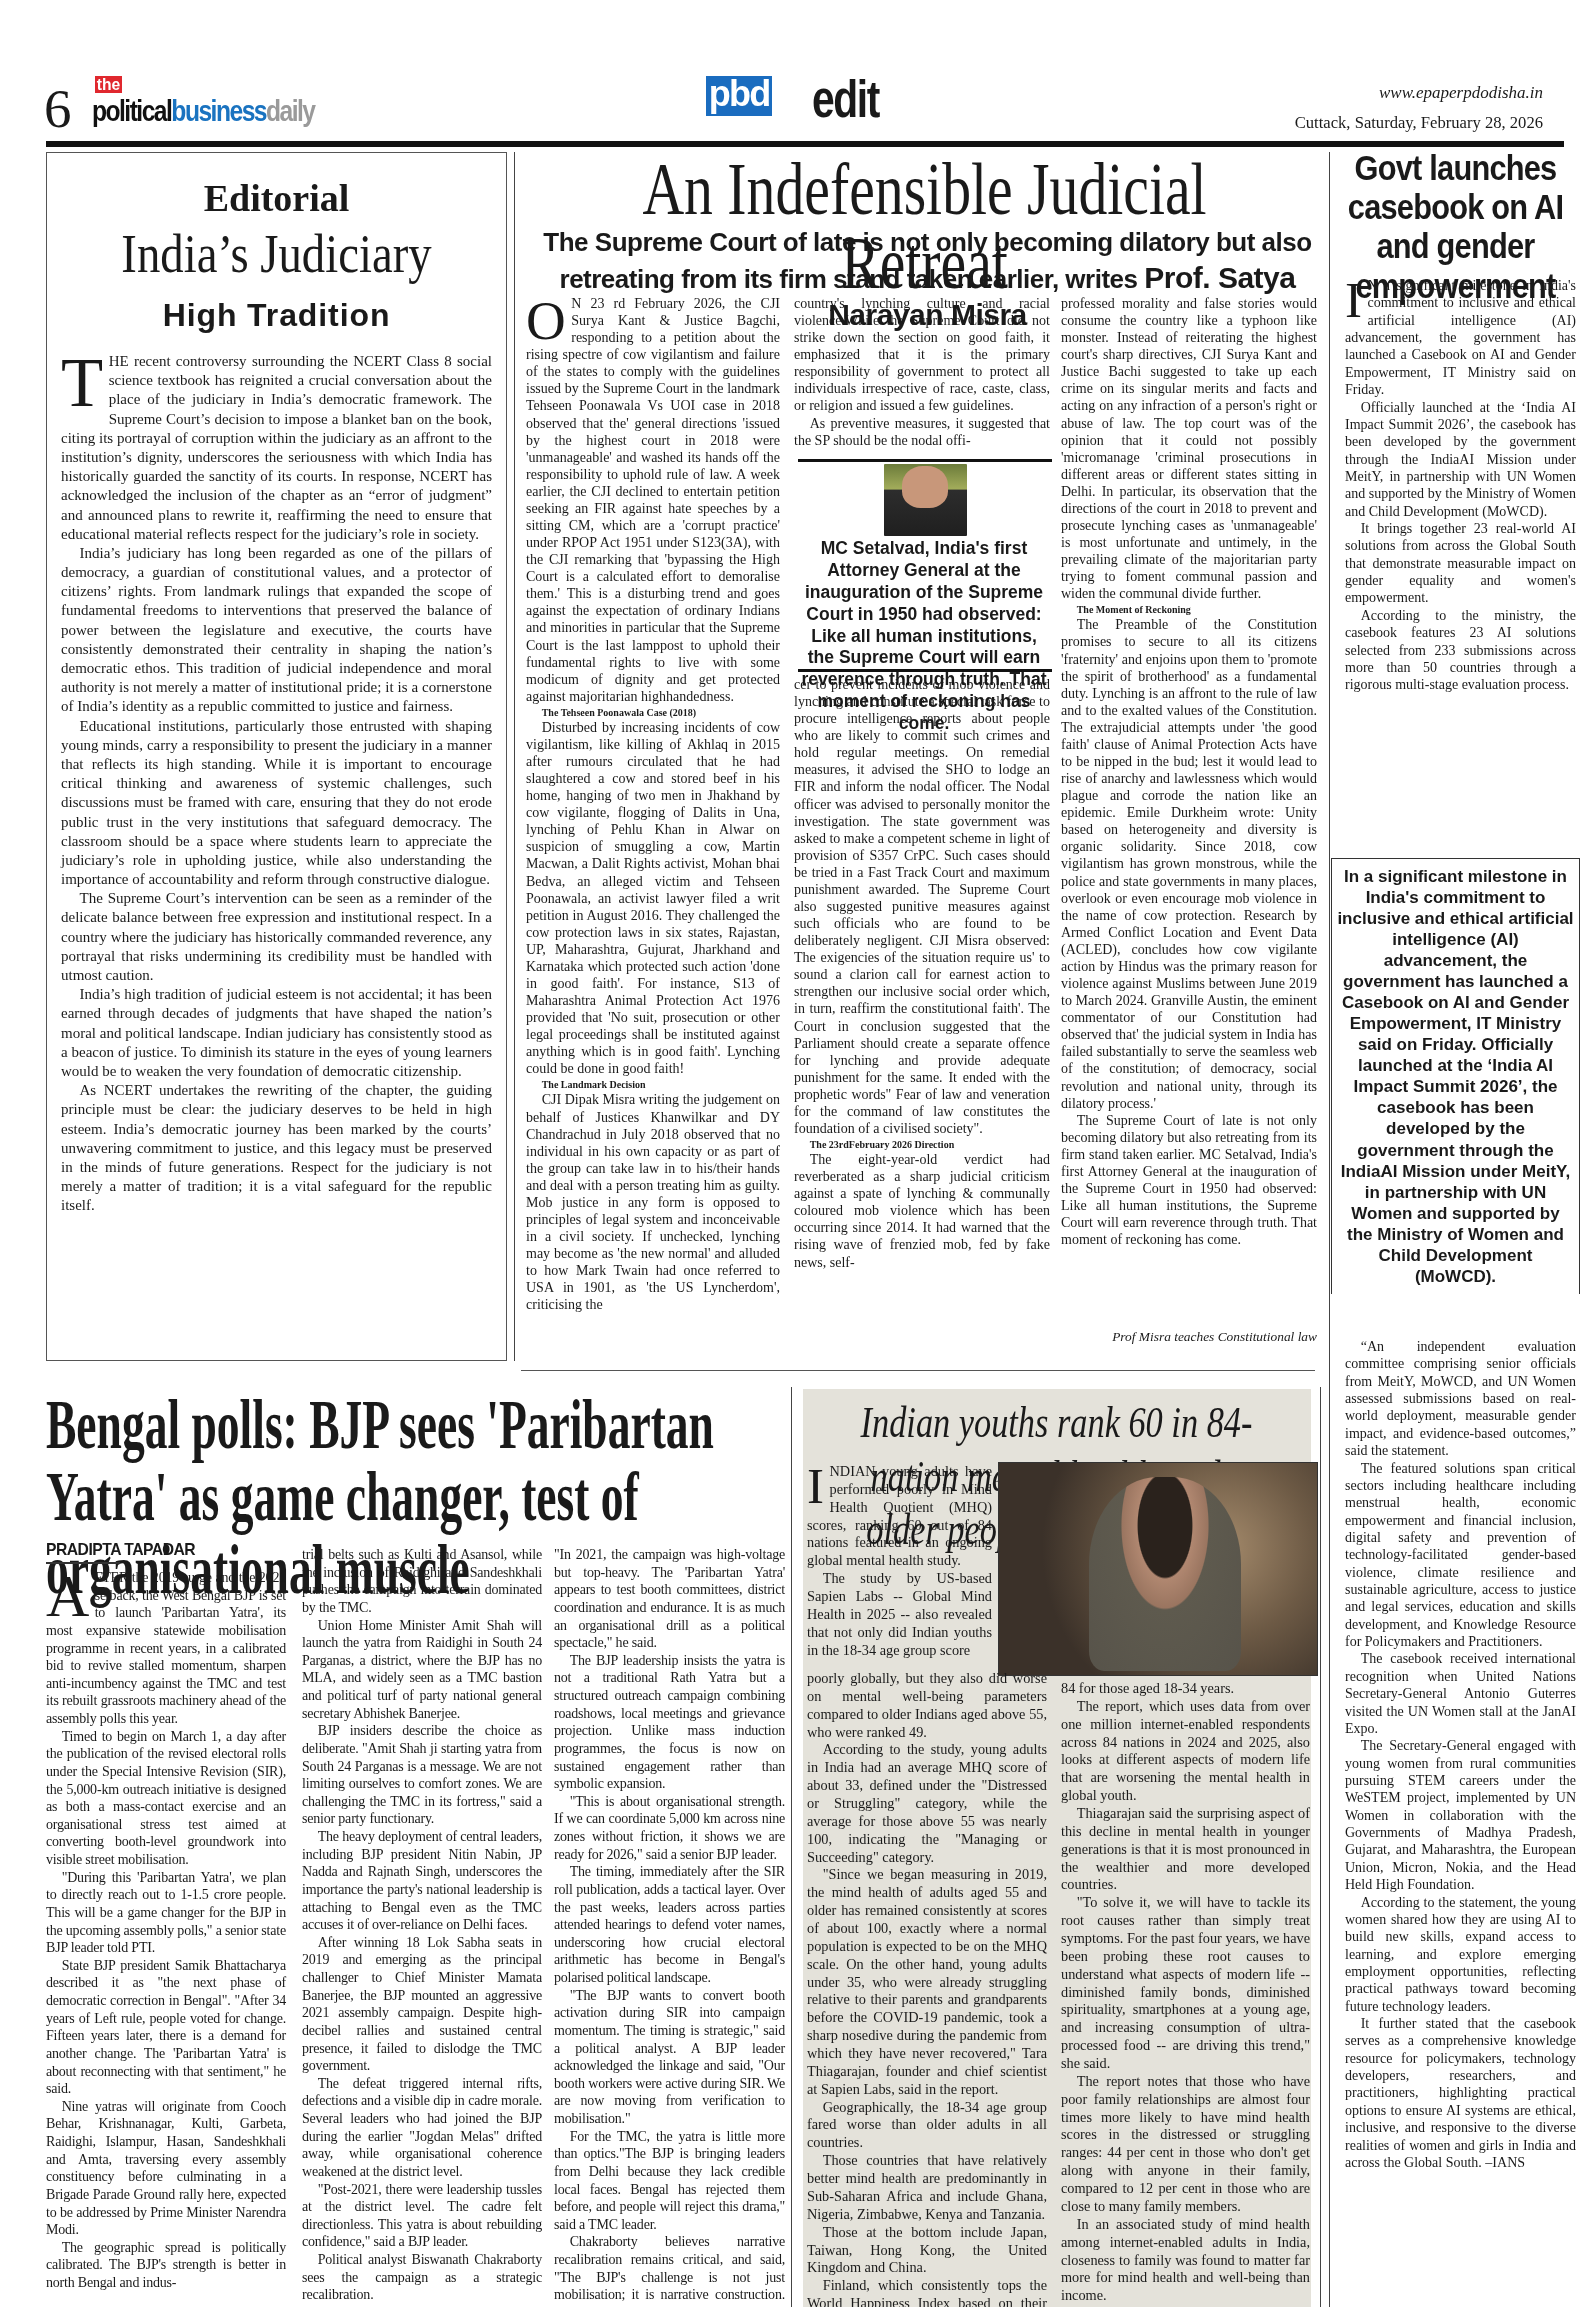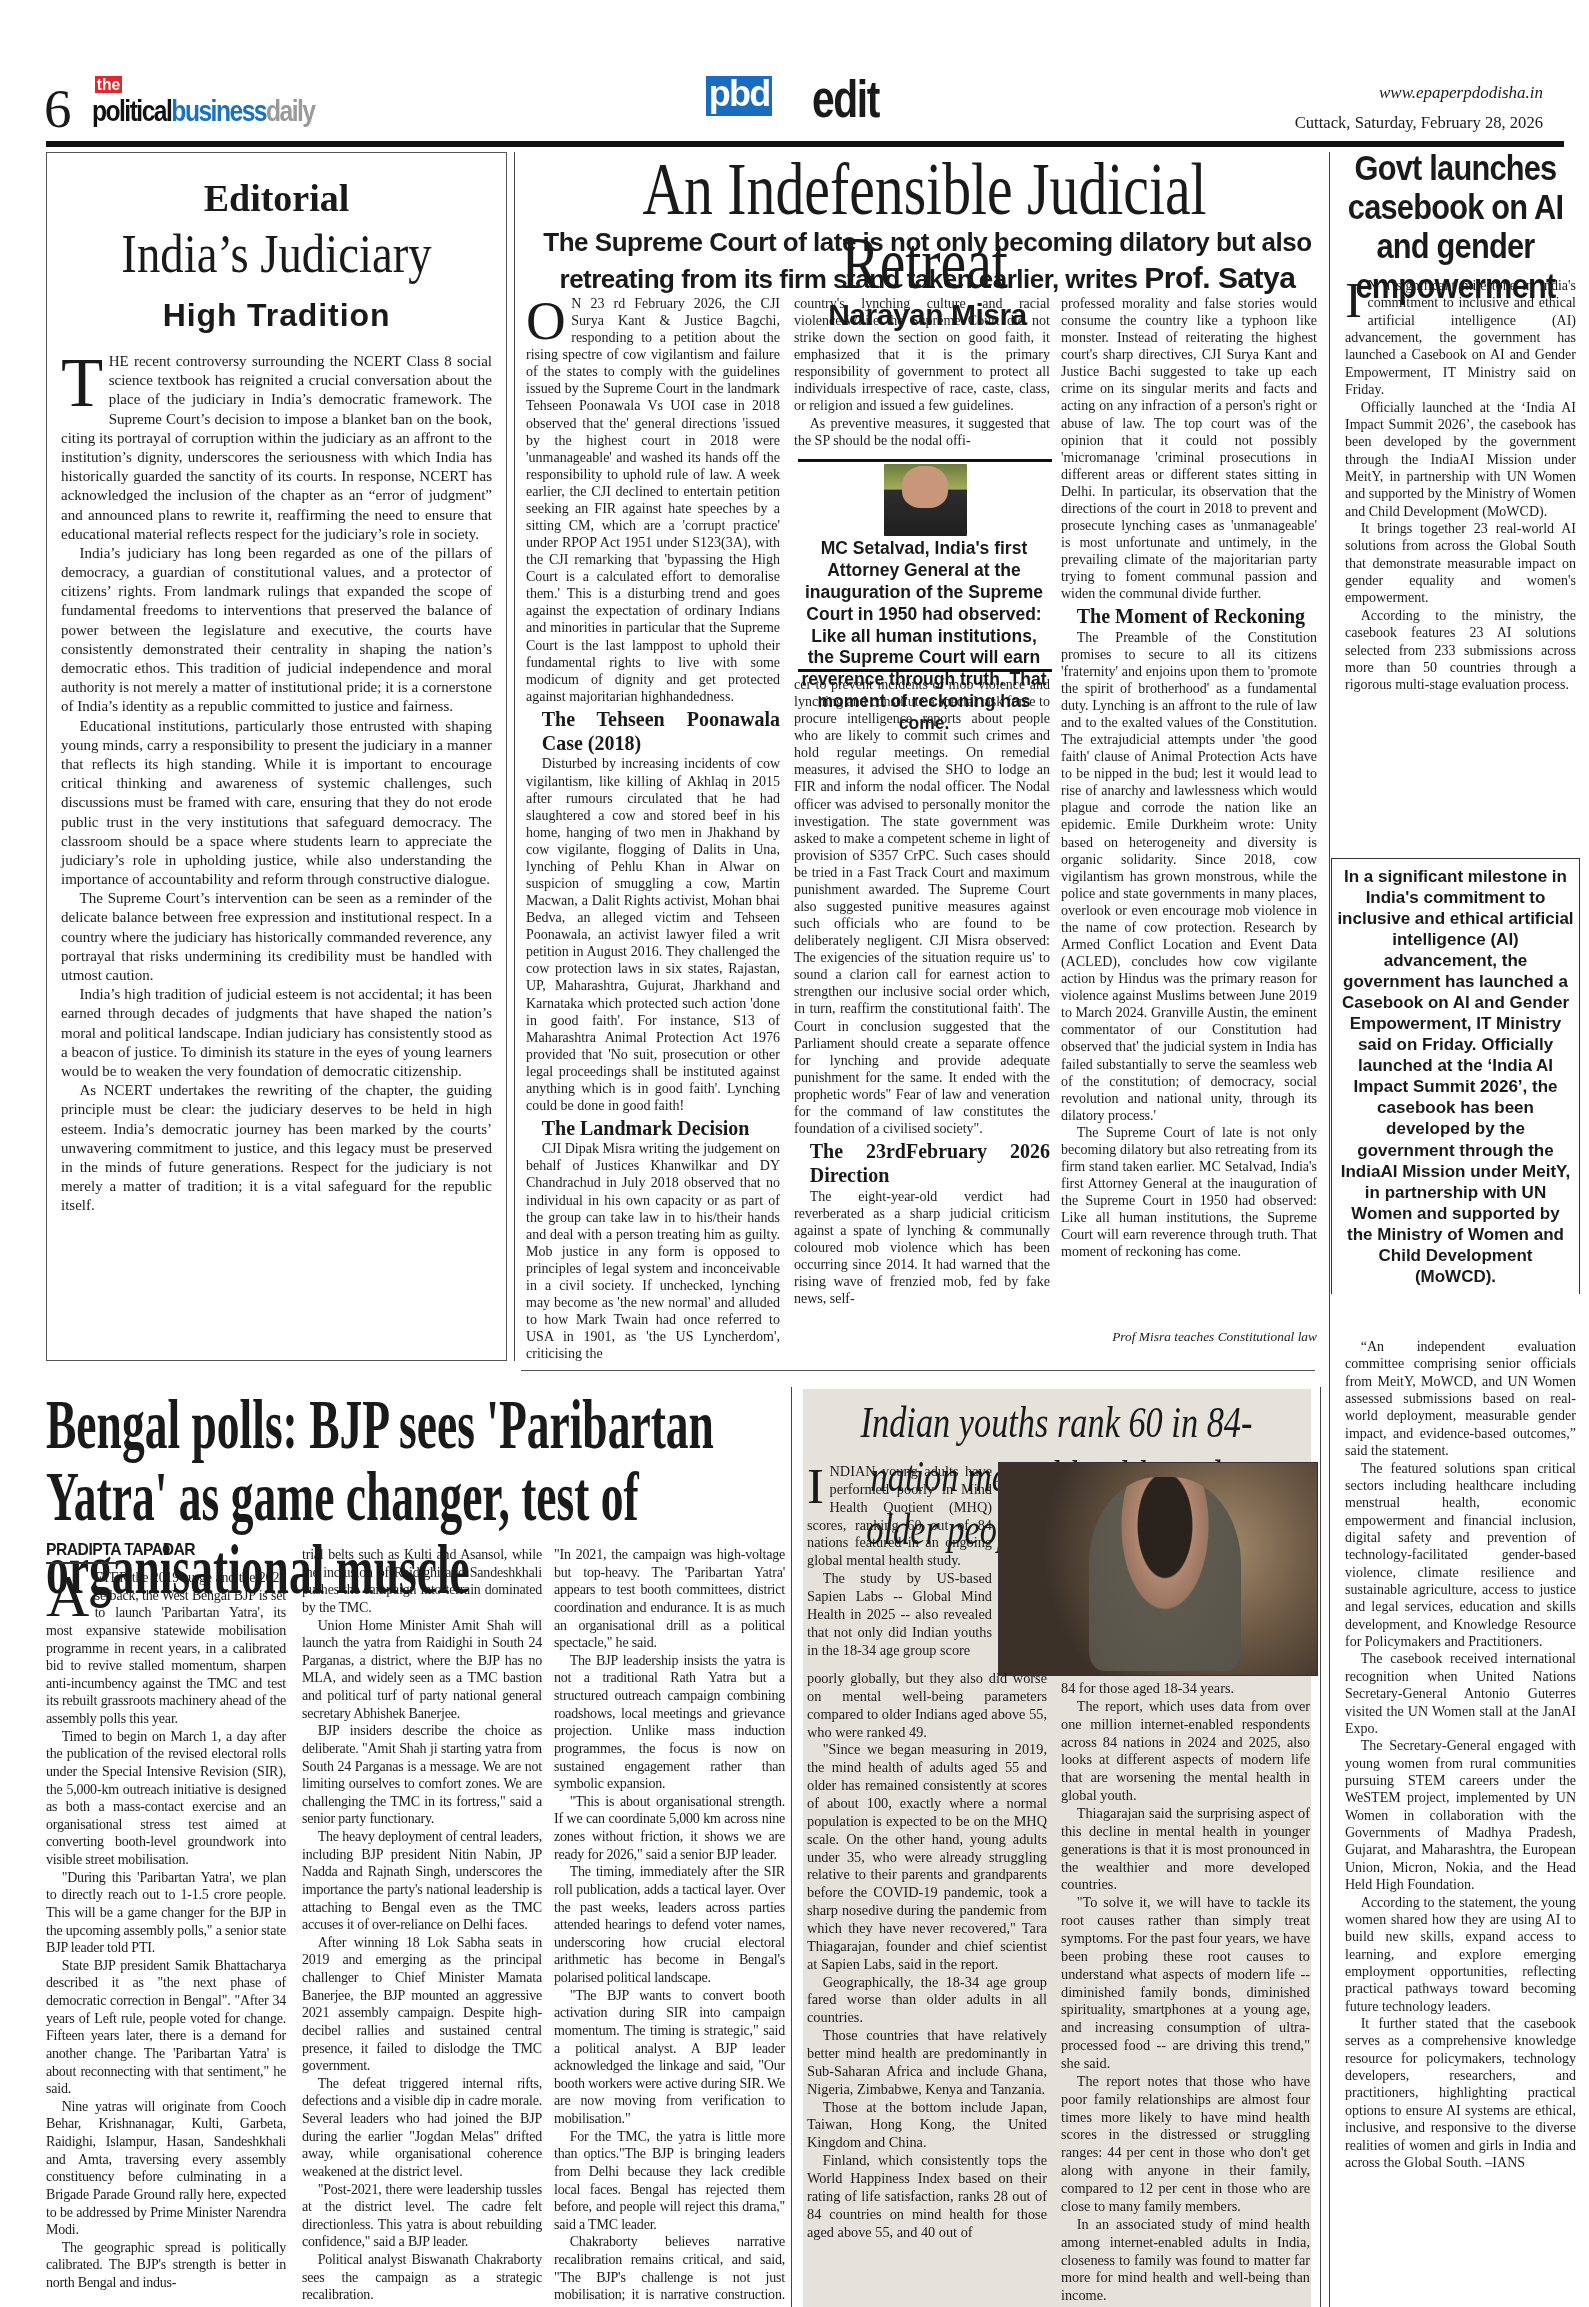--- a/index.html
+++ b/index.html
@@ -24,21 +24,21 @@
   .ed-body p{margin:0;text-indent:18.5px;}
   .ed-body p.first{text-indent:0;}
   .drop{float:left;font-size:69px;line-height:0.82;margin:2.8px 5.5px 0 0;}
   
   .main-head{left:521px;top:152px;width:807px;text-align:center;font-size:74px;line-height:1;transform:scaleX(0.78);transform-origin:center;}
   .main-dek{left:526px;top:226px;width:803px;text-align:center;font-family:"Liberation Sans",sans-serif;font-weight:700;font-size:26px;line-height:1.25;letter-spacing:-0.5px;}
   .main-dek b{font-size:30px;}
   .col{font-size:14px;line-height:1.22;text-align:justify;}
   .col p{margin:0;text-indent:15.7px;}
   .col p.first{text-indent:0;}
-  .col h4{margin:1.8px 0 0 15.7px;font-size:20px;font-weight:700;}
+  .col h4{margin:1.8px 0 0 15.7px;font-size:10px;font-weight:700;}
   .colA{left:526px;top:295px;width:254px;}
   .colB{left:794px;top:295px;width:256px;}
   .colC{left:1061px;top:295px;width:256px;}
   .photo1{left:884px;top:464px;width:83px;height:72px;background:linear-gradient(180deg,#6b7b3a 0%,#a3ad5b 35%,#2d2d2d 36%,#1f1f1f 100%);border-radius:0.9px;}
   .photo1-face{left:902px;top:466px;width:46px;height:42px;border-radius:45% 45% 40% 40%;background:#c8977a;}
   .caption1{left:796px;top:538px;width:256px;text-align:center;font-family:"Liberation Sans",sans-serif;font-weight:700;font-size:17.5px;line-height:1.25;}
   .cap-rule{left:798px;width:254px;height:2.8px;background:#111;}
   .vrule{width:1.4px;background:#444;}
   .bio{left:1061px;top:1329px;width:256px;text-align:right;font-style:italic;font-size:13.4px;}
   
@@ -194,20 +194,21 @@
 <div class="abs youth-bg"></div>
 <div class="abs youth-head">Indian youths rank 60 in 84-nation mental health study, older people perform better</div>
 <div class="abs photo2"></div>
 <div class="abs photo2-person"></div>
 <div class="abs ycol ycolA">
   <p class="first"><span class="drop" style="font-size:51px">I</span><span>NDIAN young adults have performed poorly in Mind Health Quotient (MHQ) scores, ranking 60 out of 84 nations featured in an ongoing global mental health study.</span></p>
   <p>The study by US-based Sapien Labs -- Global Mind Health in 2025 -- also revealed that not only did Indian youths in the 18-34 age group score</p>
 </div>
 <div class="abs ycol ycolA2">
   <p class="first">poorly globally, but they also did worse on mental well-being parameters compared to older Indians aged above 55, who were ranked 49.</p>
+  <p>According to the study, young adults in India had an average MHQ score of about 33, defined under the "Distressed or Struggling" category, while the average for those above 55 was nearly 100, indicating the "Managing or Succeeding" category.</p>
   <p>"Since we began measuring in 2019, the mind health of adults aged 55 and older has remained consistently at scores of about 100, exactly where a normal population is expected to be on the MHQ scale. On the other hand, young adults under 35, who were already struggling relative to their parents and grandparents before the COVID-19 pandemic, took a sharp nosedive during the pandemic from which they have never recovered," Tara Thiagarajan, founder and chief scientist at Sapien Labs, said in the report.</p>
   <p>Geographically, the 18-34 age group fared worse than older adults in all countries.</p>
   <p>Those countries that have relatively better mind health are predominantly in Sub-Saharan Africa and include Ghana, Nigeria, Zimbabwe, Kenya and Tanzania.</p>
   <p>Those at the bottom include Japan, Taiwan, Hong Kong, the United Kingdom and China.</p>
   <p>Finland, which consistently tops the World Happiness Index based on their rating of life satisfaction, ranks 28 out of 84 countries on mind health for those aged above 55, and 40 out of</p>
 </div>
 <div class="abs ycol ycolB">
   <p class="first">84 for those aged 18-34 years.</p>
   <p>The report, which uses data from over one million internet-enabled respondents across 84 nations in 2024 and 2025, also looks at different aspects of modern life that are worsening the mental health in global youth.</p>
   <p>Thiagarajan said the surprising aspect of this decline in mental health in younger generations is that it is most pronounced in the wealthier and more developed countries.</p>

